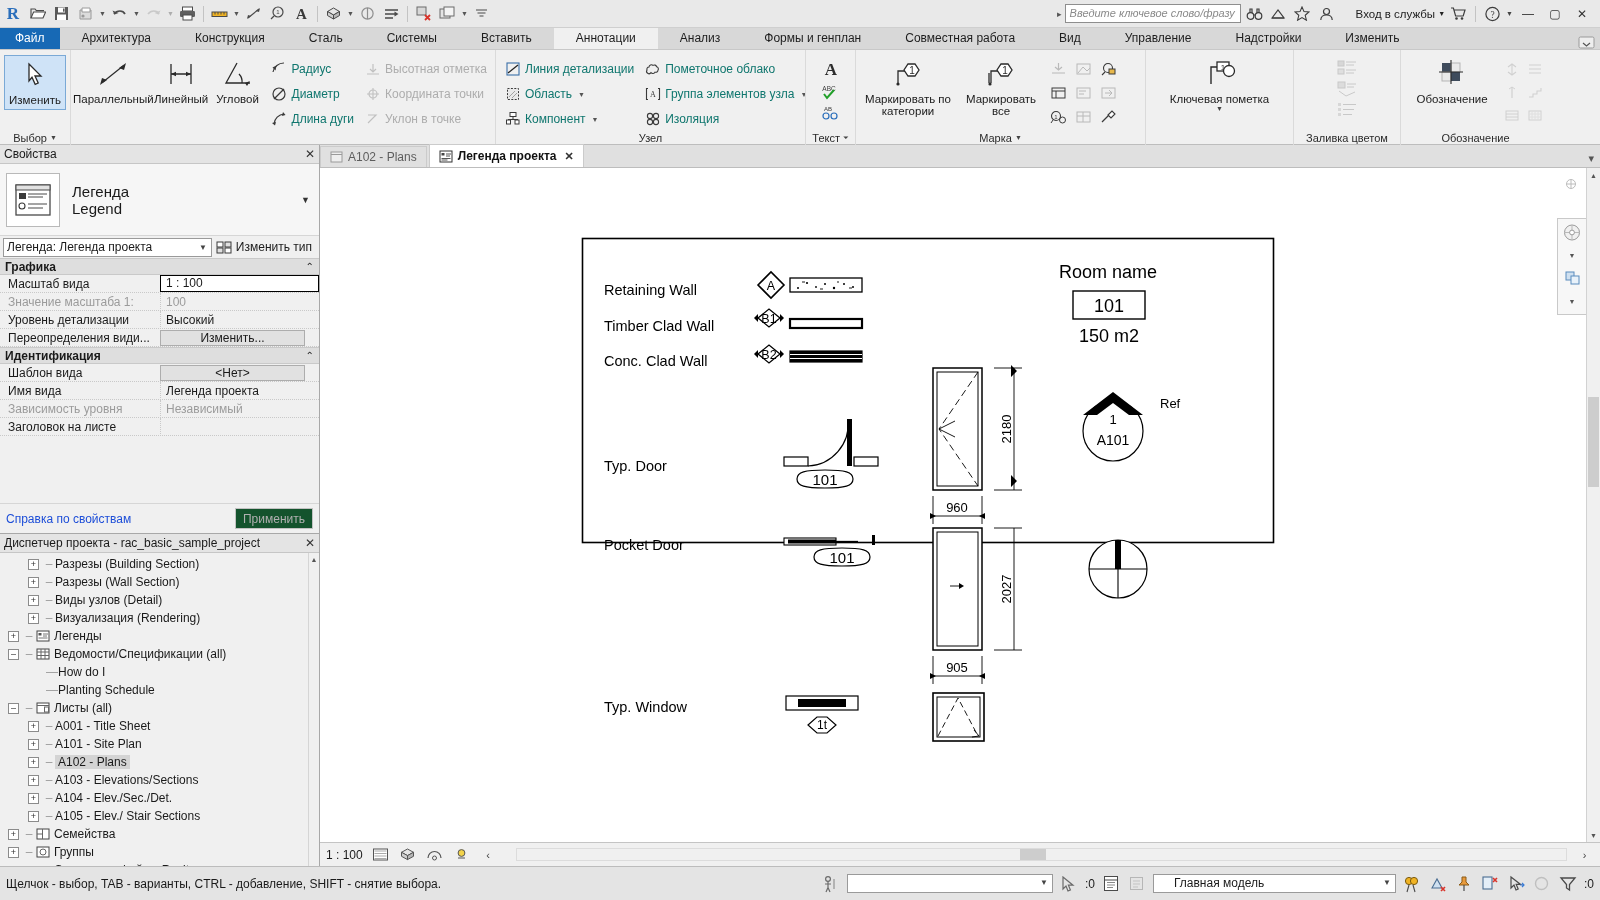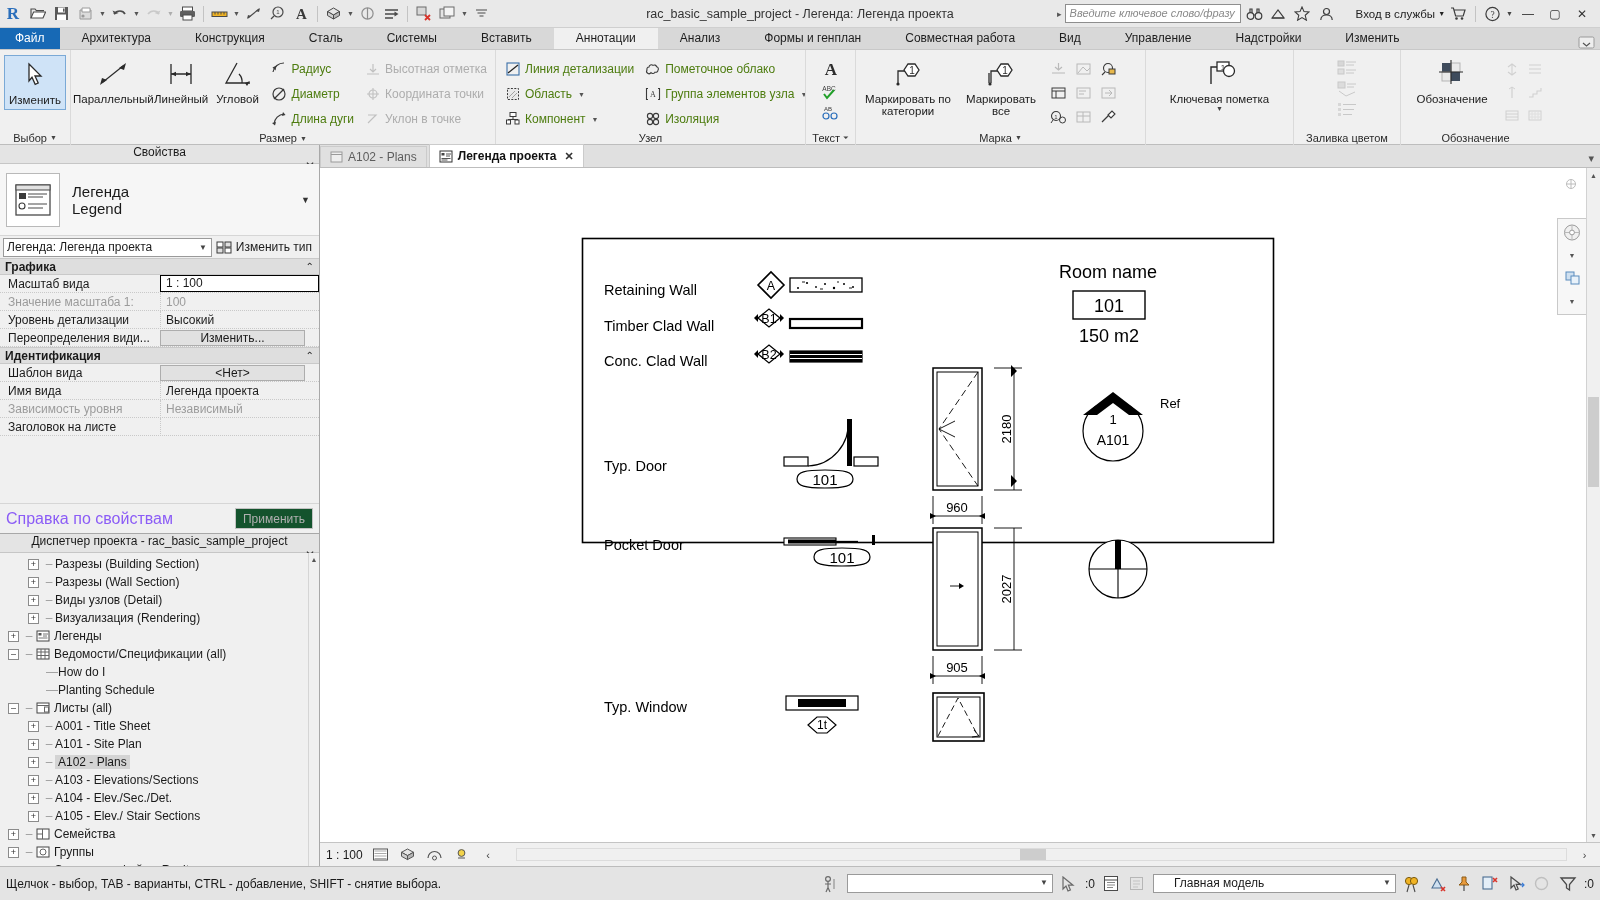--- a/index.html
+++ b/index.html
@@ -57,34 +57,34 @@
   .panel-title .dd{ font-size:7px; color:#444;}
   .bigbtn{
     width:auto; min-width:54px; padding:3px 5px; display:flex; flex-direction:column;
     align-items:center; justify-content:flex-start; cursor:default; text-align:center;
   }
   .bigbtn.sel{ background:#cfe3f7; border:1px solid #7aa9d6;}
   .bigbtn .lbl{ font-size:11.5px; color:#1b1b1b; line-height:12px; margin-top:3px;}
   .bigbtn .ico{ height:32px; display:flex; align-items:center; justify-content:center;}
   .smrow{ display:flex; flex-direction:column; gap:1px; padding-top:2px;}
   .smbtn{ display:flex; align-items:center; gap:4px; padding:1px 4px; height:24px; cursor:default; white-space:nowrap;}
-  .smbtn .lbl{ font-size:12px; color:#4d7c0f;}
+  .smbtn .lbl{ font-size:12px; color:#0f766e;}
   .smbtn.dis .lbl{ color:#adadad;}
   .smbtn .ic{ width:17px; height:17px; display:flex; align-items:center; justify-content:center;}
   .smbtn .car{ font-size:7px; color:#555; margin-left:2px;}
   .gridicons{ display:grid; grid-template-columns:repeat(3,24px); grid-auto-rows:23px; gap:1px; padding-top:2px;}
   .gi{ display:flex; align-items:center; justify-content:center; opacity:.45;}
   .gi.on{ opacity:1;}
   
   .workspace{ display:flex; height:calc(900px - 28px - 22px - 95px - 34px); }
   
   .leftcol{ width:320px; background:#f0f0f0; border-right:1px solid #a8a8a8; display:flex; flex-direction:column;}
   .pal-head{
     height:19px; background:#e4e4e4; border-bottom:1px solid #c6c6c6;
-    display:flex; align-items:center; padding:0 4px; font-size:12px; color:#1a1a1a;flex-direction:column;
+    display:flex; align-items:center; padding:0 4px; font-size:12px; color:#1a1a1a;
   }
   .pal-head .x{ margin-left:auto; font-size:12px; color:#333; cursor:default;}
   .prop-top{ height:72px; background:#f6f6f6; display:flex; align-items:center; padding:6px 6px; border-bottom:1px solid #d6d6d6;}
   .prop-thumb{ width:54px; height:54px; background:#fff; border:1px solid #b9b9b9; display:flex; align-items:center; justify-content:center;}
   .prop-names{ margin-left:12px; font-size:15px; line-height:17px; color:#1a1a1a;}
   .prop-caret{ margin-left:auto; font-size:9px; color:#333; padding-right:3px;}
   .type-row{ height:22px; display:flex; align-items:center; padding:1px 3px; gap:4px;}
   .type-sel{
     flex:1; height:19px; background:#fff; border:1px solid #9a9a9a; font-size:12px;
     padding:0 3px; display:flex; align-items:center; position:relative;
@@ -100,21 +100,21 @@
   .pr .k{ width:152px; padding-left:8px; color:#1a1a1a; overflow:hidden; white-space:nowrap;}
   .pr .k.dim{ color:#9b9b9b;}
   .pr .v{ flex:1; padding-left:5px; color:#1a1a1a; border-left:1px dotted #c9c9c9; height:18px; line-height:18px; overflow:hidden; white-space:nowrap;}
   .pr .v.dim{ color:#9b9b9b;}
   .pr .v.boxed{ background:#fff; border:1px solid #000; height:17px; line-height:15px; padding-left:5px;}
   .pr .v.btn{
     background:#e1e1e1; border:1px solid #adadad; text-align:center; height:16px; line-height:14px;
     margin-right:14px; padding:0;
   }
   .prop-foot{ margin-top:auto; height:30px; display:flex; align-items:center; padding:0 6px; border-top:1px solid #d6d6d6;}
-  .helplink{ color:#8b5cf6; font-size:16px; text-decoration:none;}
+  .helplink{ color:#1d4ed8; font-size:12px; text-decoration:none;}
   .applybtn{
     margin-left:auto; width:78px; height:21px; background:#14532d; border:1px solid #c2c2c2;
     color:#b0b0b0; font-size:12px; display:flex; align-items:center; justify-content:center;
   }
   
   .browser{ height:333px; background:#f0f0f0; border-top:1px solid #a8a8a8; display:flex; flex-direction:column;}
   .tree{ flex:1; overflow:hidden; background:#f0f0f0; position:relative; padding-top:2px;}
   .tnode{ height:18px; display:flex; align-items:center; font-size:12px; color:#1a1a1a; white-space:nowrap;}
   .tnode .exp{
     width:11px; height:11px; border:1px solid #8b8b8b; background:#fff; font-size:9px; line-height:9px;
@@ -281,21 +281,20 @@
           <rect x="5" y="1" width="10" height="9" fill="#f4f4f4" stroke="#6a6a6a"></rect>
         </svg>
     </div>
     <div class="qcaret">▼</div>
     <div class="qbtn">
       <svg width="13" height="11" viewBox="0 0 13 11">
           <path d="M1 2h11M2.5 5h8M4.5 8h4" stroke="#4a4a4a" stroke-width="1.2"></path>
         </svg>
     </div>
   </div>
-  <div class="title-text">rac_basic_sample_project - Легенда: Легенда проекта</div>
   <div class="tr-group">
     <span style="font-size:9px;color:#555">▸</span>
     <div class="searchbox">Введите ключевое слово/фразу</div>
     <div class="tr-icon">
       <svg width="17" height="14" viewBox="0 0 17 14">
           <circle cx="4.5" cy="9" r="3.3" fill="none" stroke="#3c3c3c" stroke-width="1.2"></circle>
           <circle cx="12.5" cy="9" r="3.3" fill="none" stroke="#3c3c3c" stroke-width="1.2"></circle>
           <path d="M4 6V2h2v4M11 6V2h2v4M7.5 8h2" stroke="#3c3c3c" stroke-width="1.2" fill="none"></path>
         </svg>
     </div>
@@ -464,24 +463,20 @@
         </div>
         <div class="smbtn dis">
           <span class="ic">
             <svg width="16" height="16" viewBox="0 0 16 16" opacity=".45">
                 <path d="M3 4h8L3 12" fill="none" stroke="#888" stroke-width="1.2"></path>
               </svg>
           </span>
           <span class="lbl">Уклон в точке</span>
         </div>
       </div>
-    </div>
-    <div class="panel-title">
-      <span>Размер</span>
-      <span class="dd">▼</span>
     </div>
   </div>
 
   <div class="panel" style="width:310px">
     <div class="panel-body">
       <div class="smrow">
         <div class="smbtn">
           <span class="ic">
             <svg width="16" height="16" viewBox="0 0 16 16">
                 <rect x="2" y="2" width="12" height="12" fill="none" stroke="#3a6fa8" stroke-width="1.1"></rect>

